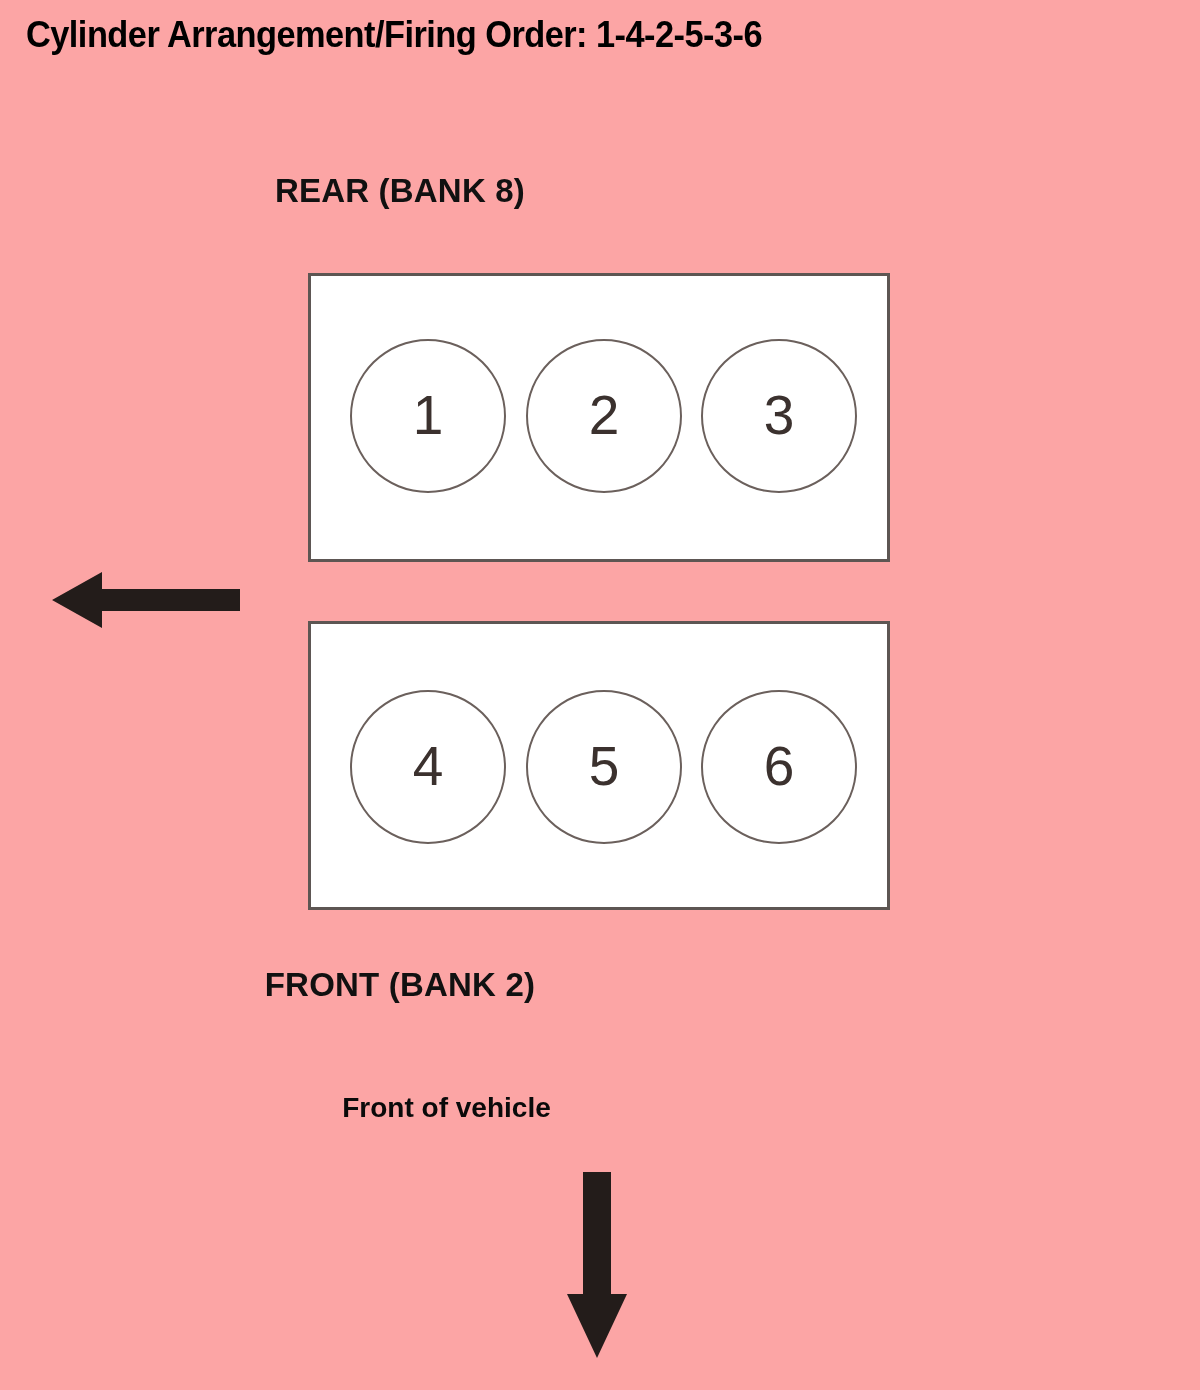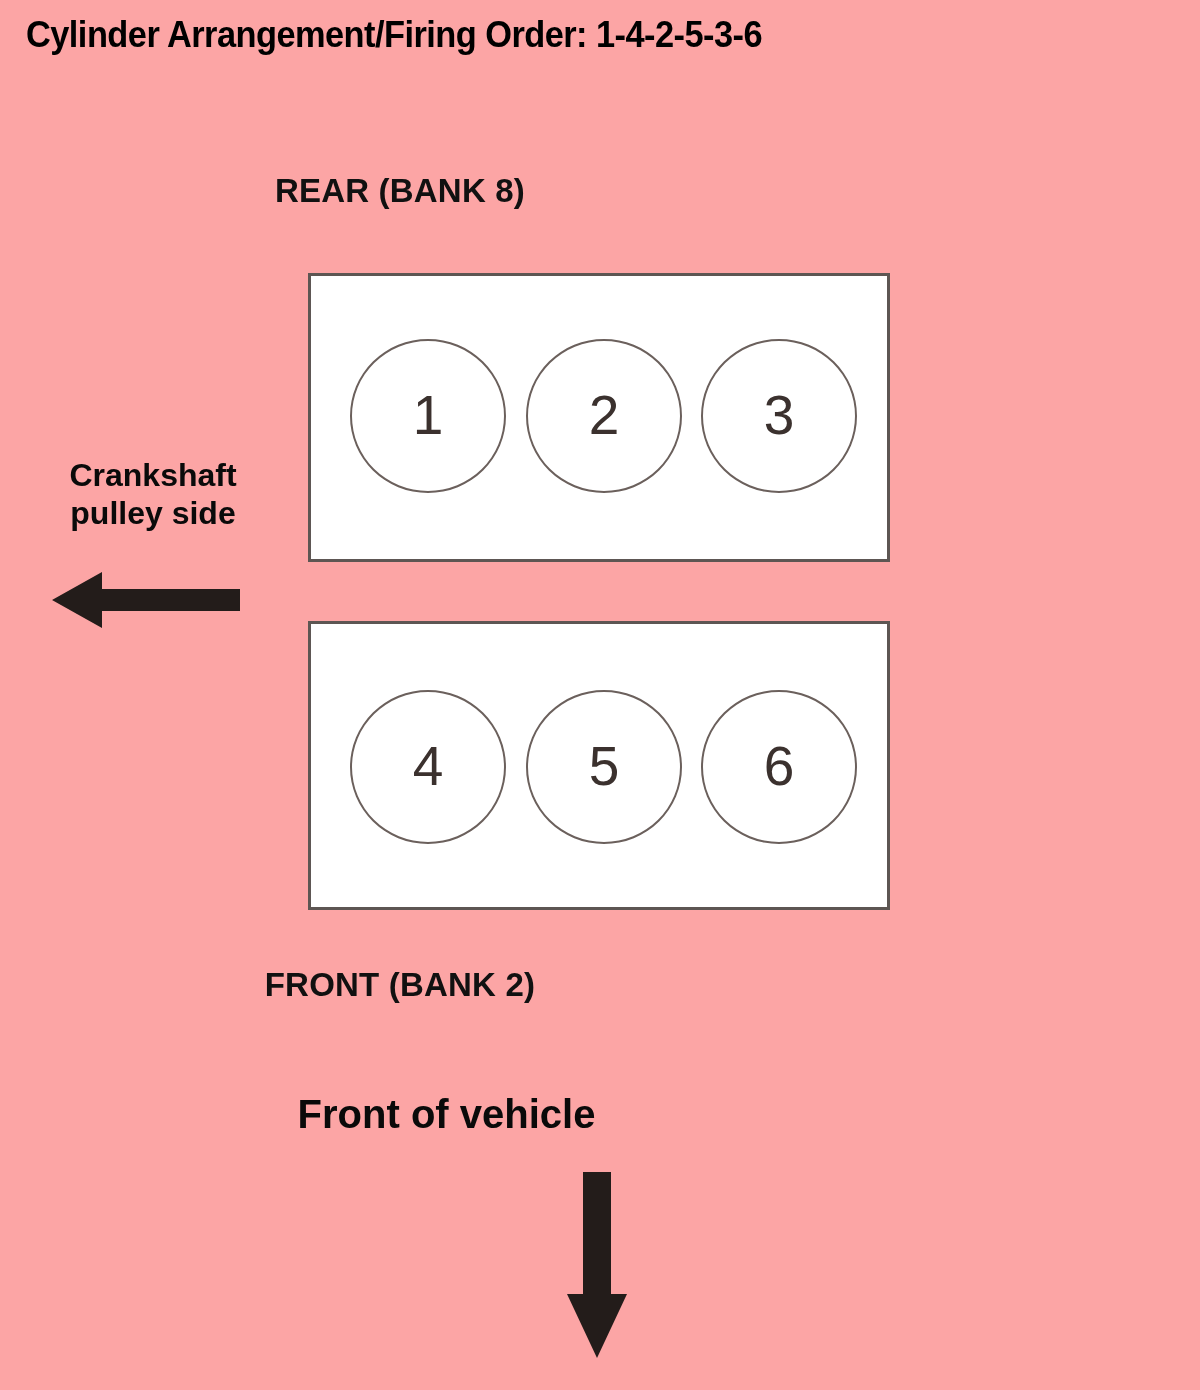--- a/index.html
+++ b/index.html
@@ -110,21 +110,21 @@
 
   
   .vehicle-label {
     position: absolute;
     left: 0;
     top: 1092px;
     width: 1028px;
     text-align: center;
     padding-right: 135px;
     box-sizing: border-box;
-    font-size: 40px;
+    font-size: 28px;
     font-weight: bold;
     color: #0a0a0a;
     white-space: nowrap;
   }
 </style>
 </head>
 <body>
 
 <div id="diagram">
 
@@ -153,24 +153,20 @@
     <div class="cylinder col-2">
       <span>5</span>
     </div>
     <div class="cylinder col-3">
       <span>6</span>
     </div>
   </div>
 
   <div class="bank-label front">FRONT (BANK 2)</div>
 
-  <div class="crank-label">
-    <div>Crankshaft</div>
-    <div>pulley side</div>
-  </div>
 
   <svg class="arrow arrow-left" viewBox="0 0 188 60" preserveAspectRatio="none">
     <polygon points="0,30 50,2 50,19 188,19 188,41 50,41 50,58" fill="#231c1a"></polygon>
   </svg>
 
   <div class="vehicle-label">Front of vehicle</div>
 
   <svg class="arrow arrow-down" viewBox="0 0 70 186" preserveAspectRatio="none">
     <polygon points="35,186 5,122 21,122 21,0 49,0 49,122 65,122" fill="#231c1a"></polygon>
   </svg>

